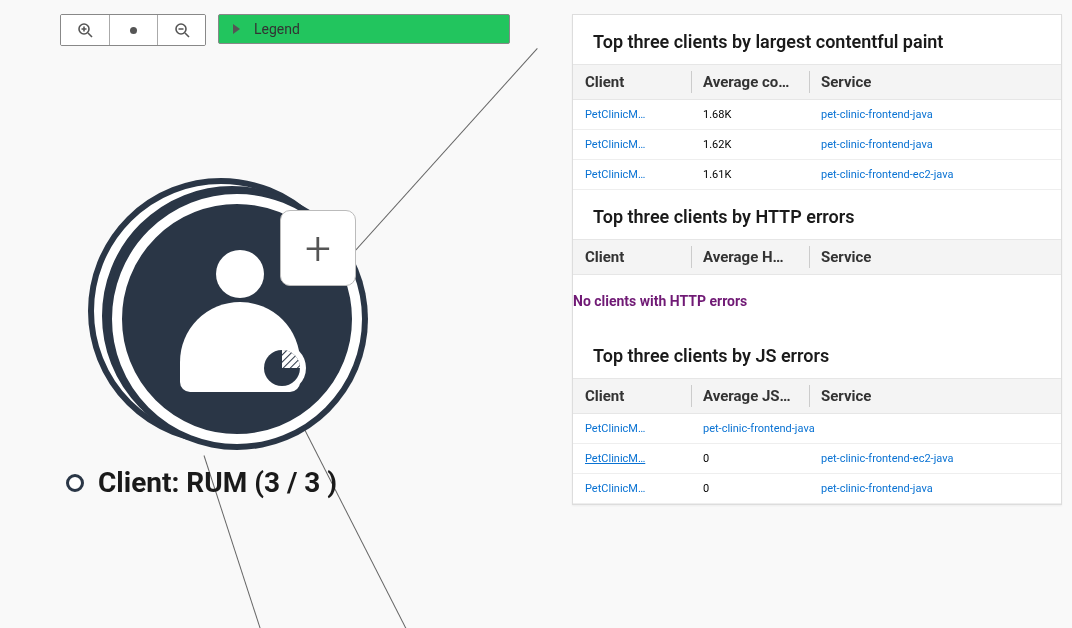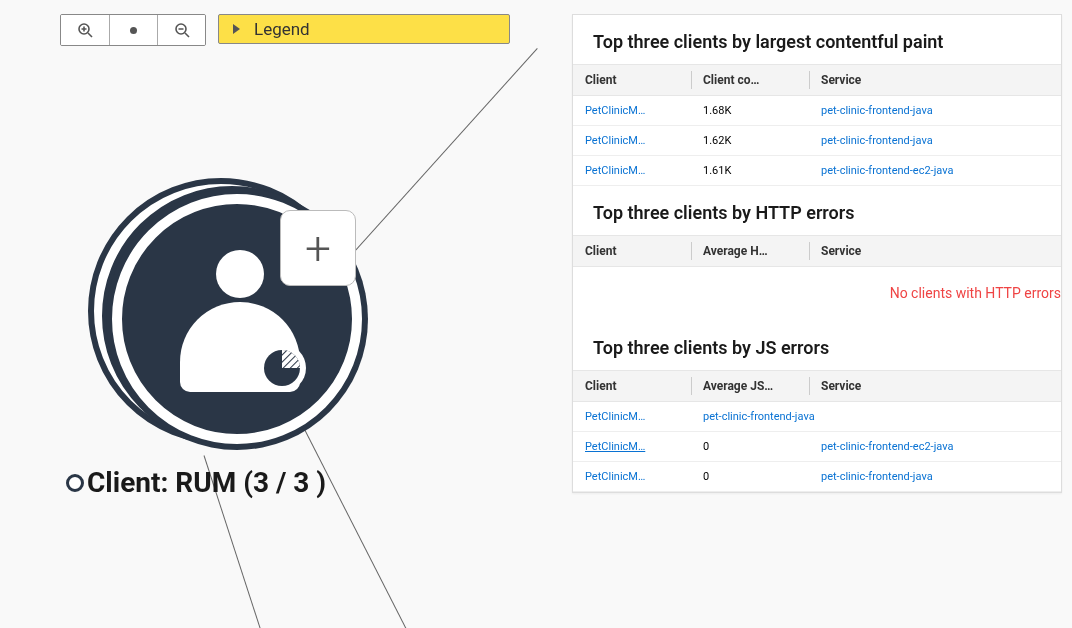--- a/index.html
+++ b/index.html
@@ -48,27 +48,27 @@
     color: #555;
   }
   .btn-group .tb-btn + .tb-btn {
     border-left: 1px solid #aaa;
   }
   .legend-btn {
     width: 292px;
     height: 30px;
     border: 1px solid #888;
     border-radius: 2px;
-    background: #fde047;
+    background: #22c55e;
     display: flex;
     align-items: center;
     padding: 0 14px;
     gap: 14px;
     cursor: pointer;
-    font-size: 17px;
+    font-size: 14px;
     color: #333;
   }
   .legend-btn .tri {
     width: 0; height: 0;
     border-top: 5px solid transparent;
     border-bottom: 5px solid transparent;
     border-left: 7px solid #555;
   }
 
   
@@ -145,21 +145,21 @@
     color: #555;
     cursor: pointer;
   }
 
   .node-label {
     position: absolute;
     left: 66px;
     top: 466px;
     display: flex;
     align-items: center;
-    gap: 3px;
+    gap: 14px;
   }
   .node-label .bullet {
     width: 18px; height: 18px;
     border-radius: 50%;
     border: 3px solid #2a3646;
     background: #fff;
   }
   .node-label .text {
     font-size: 28px;
     font-weight: 700;
@@ -183,21 +183,21 @@
     color: #1a1a1a;
   }
   .tbl-head {
     display: flex;
     background: #f4f4f4;
     border-top: 1px solid #e6e6e6;
     border-bottom: 1px solid #e6e6e6;
   }
   .tbl-head > div {
     padding: 8px 12px;
-    font-size: 12px;
+    font-size: 15px;
     font-weight: 700;
     color: #333;
     position: relative;
     overflow: hidden;
     text-overflow: ellipsis;
     white-space: nowrap;
   }
   .col-client { width: 118px; }
   .col-val { width: 118px; }
   .col-service { flex: 1; }
@@ -215,24 +215,25 @@
   .tbl-row > div {
     padding: 8px 12px;
     font-size: 11px;
     overflow: hidden;
     text-overflow: ellipsis;
     white-space: nowrap;
   }
   .link { color: #0972d3; cursor: pointer; }
   .underline { text-decoration: underline; }
   .empty-msg {
-    text-align: right;
+    text-align: left;
     padding: 18px 0 20px 0;
-    color: #ef4444;
+    color: #701a75;
     font-size: 14px;
+    font-weight: bold;
   }
 </style>
 </head>
 <body>
 
 <div class="left-pane">
 
   <div class="toolbar">
     <div class="btn-group">
       <button class="tb-btn">
@@ -295,21 +296,21 @@
     <span class="text">Client: RUM (3 / 3 )</span>
   </div>
 
 </div>
 
 <div class="right-panel">
 
   <div class="section-title">Top three clients by largest contentful paint</div>
   <div class="tbl-head">
     <div class="col-client">Client</div>
-    <div class="col-val">Client co…</div>
+    <div class="col-val">Average co…</div>
     <div class="col-service">Service</div>
   </div>
   <div id="lcp-rows">
       <div class="tbl-row">
         <div class="col-client link">PetClinicM…</div>
         <div class="col-val">1.68K</div>
         <div class="col-service link">pet-clinic-frontend-java</div>
       </div>
       <div class="tbl-row">
         <div class="col-client link">PetClinicM…</div>

